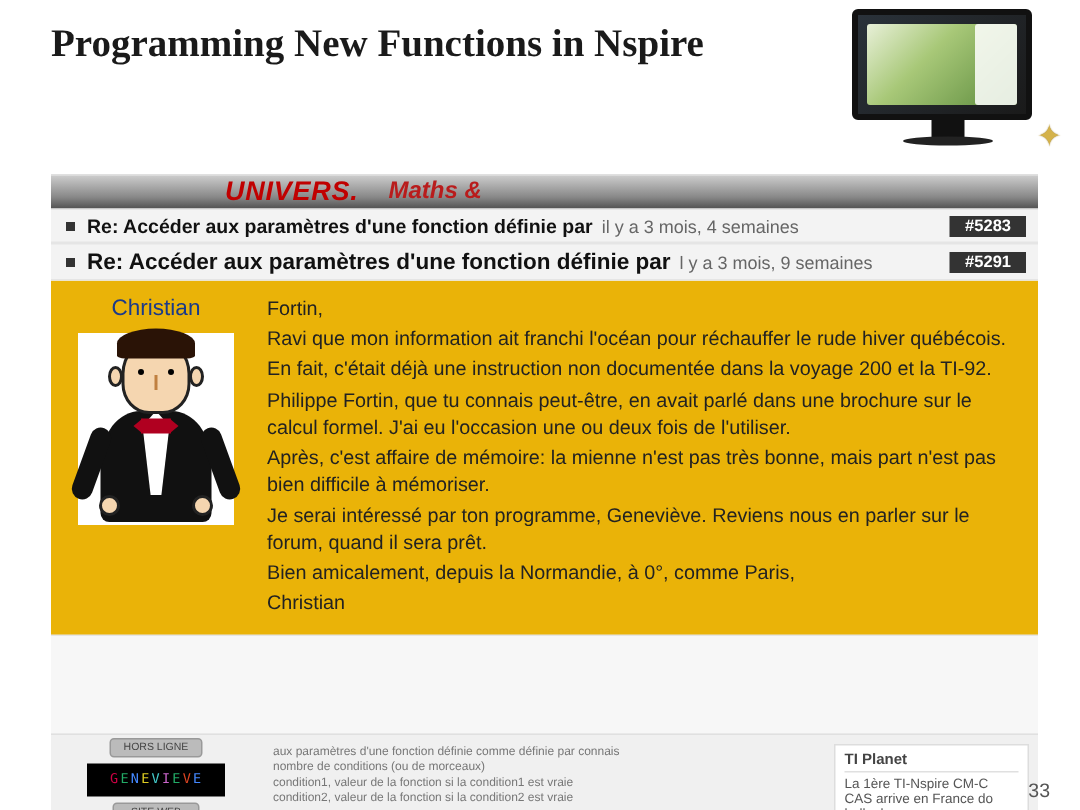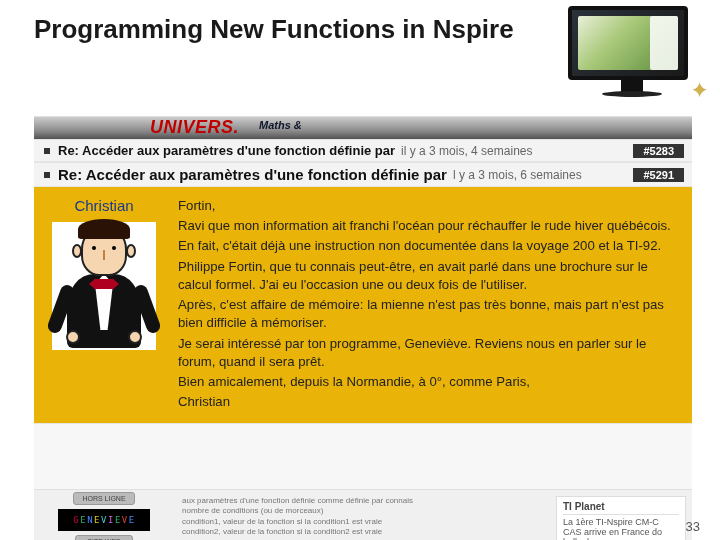--- a/index.html
+++ b/index.html
@@ -5,21 +5,21 @@
   * { box-sizing: border-box; margin: 0; padding: 0; }
   body {
     width: 720px;
     height: 540px;
     font-family: Arial, Helvetica, sans-serif;
     background: #fff;
     position: relative;
     overflow: hidden;
   }
   .slide-title {
-    font-family: Liberation Sans, sans-serif;
+    font-family: Liberation Serif, serif;
     font-weight: bold;
     font-size: 26px;
     color: #1a1a1a;
     padding: 14px 0 0 34px;
   }
   .monitor {
     position: absolute;
     top: 6px;
     right: 24px;
     width: 128px;
@@ -89,24 +89,24 @@
     top: 0px; left: 116px;
     color: #c00000;
     font-weight: bold;
     font-style: italic;
     font-size: 18px;
     letter-spacing: 0.5px;
   }
   .bg-label-maths {
     position: absolute;
     top: 2px; left: 225px;
-    color: #0f172a;
+    color: #b91c1c;
     font-weight: bold;
     font-style: italic;
-    font-size: 11px;
+    font-size: 16px;
   }
   .thread-bar {
     position: relative;
     display: flex;
     align-items: center;
     background: #f3f3f3;
     border-top: 1px solid #e5e5e5;
     border-bottom: 1px solid #e5e5e5;
     font-size: 13px;
     padding: 3px 8px;
@@ -349,21 +349,21 @@
   <div class="thread-bar first">
     <div class="bullet"></div>
     <span class="thread-title">Re: Accéder aux paramètres d'une fonction définie par</span>
     <span class="thread-time">il y a 3 mois, 4 semaines</span>
     <span class="thread-id">#5283</span>
   </div>
 
   <div class="thread-bar second">
     <div class="bullet"></div>
     <span class="thread-title">Re: Accéder aux paramètres d'une fonction définie par</span>
-    <span class="thread-time">l y a 3 mois, 6 semaines</span>
+    <span class="thread-time">l y a 3 mois, 9 semaines</span>
     <span class="thread-id">#5291</span>
   </div>
 
   <div class="post-body">
     <div class="post-user">
       <div class="username">Christian</div>
       <div class="avatar">
         <div class="torso"></div>
         <div class="arm l"></div>
           <div class="arm r"></div>

